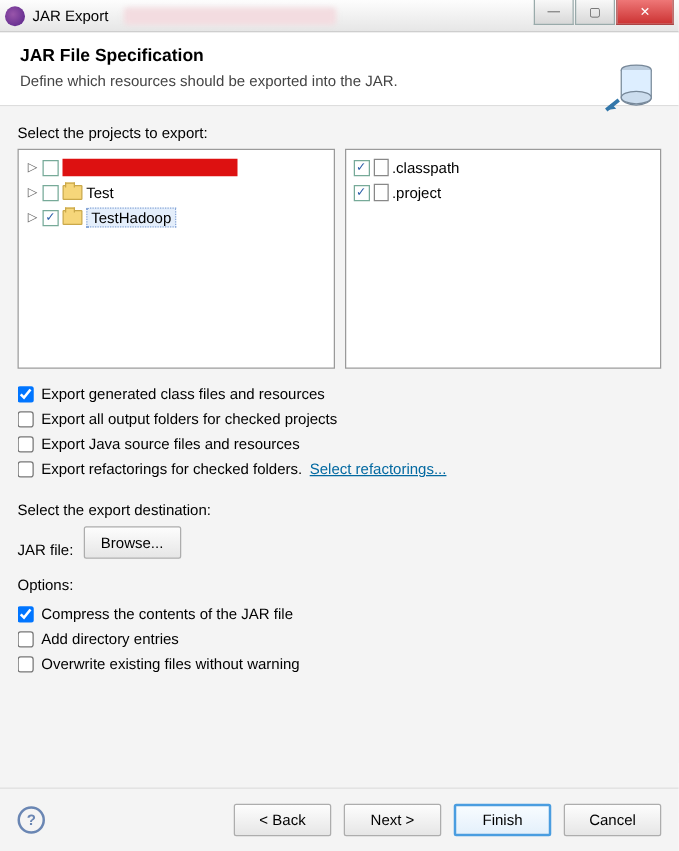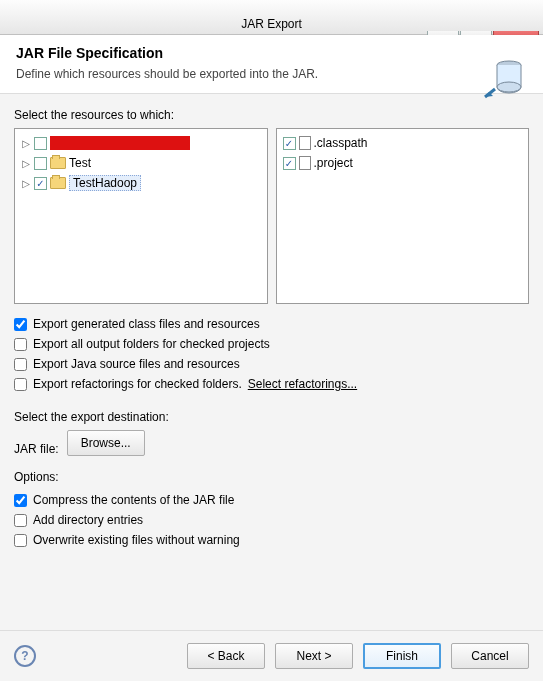--- a/index.html
+++ b/index.html
@@ -19,22 +19,21 @@
     background: #fff;
     display: flex;
     flex-direction: column;
   }
   .title-bar {
     height: 26px;
     background: linear-gradient(to bottom, #fdfdfd, #e6e6e6);
     border-bottom: 1px solid #c0c0c0;
     display: flex;
     align-items: center;
-    padding: 17px 4px;
-    flex-direction: column;
+    padding: 0 4px;
   }
   .title-bar .app-icon {
     width: 16px; height: 16px;
     background: radial-gradient(circle at 40% 40%, #95a, #528);
     border-radius: 50%;
     margin-right: 6px;
   }
   .title-text { flex: 0 0 auto; }
   .title-blur {
     margin-left: 12px;
@@ -150,21 +149,21 @@
     background:#fff;border:1px solid #888;
     position:relative;
     display:inline-block;
   }
   .check-list { margin: 4px 0 16px 0; }
   .check-row {
     display:flex;align-items:center;gap:6px;
     height:20px;
   }
   .check-row input[type=checkbox]{ margin:0; }
-  .link { color:#000000; text-decoration: underline; cursor:pointer; }
+  .link { color:#0369a1; text-decoration: underline; cursor:pointer; }
   .dest-row {
     display:flex;align-items:flex-end;gap:8px;
     margin: 6px 0 14px 0;
   }
   .combo {
     flex:1;
     display:flex;
     border:1px solid #adadad;
     background:#fff;
     height:24px;
@@ -226,21 +225,21 @@
       <ellipse cx="26" cy="12" rx="12" ry="4" fill="#bcd" stroke="#789"></ellipse>
       <path d="M14 12 v22 a12 6 0 0 0 24 0 v-22" fill="#def" stroke="#789"></path>
       <ellipse cx="26" cy="34" rx="12" ry="5" fill="#cde" stroke="#789"></ellipse>
       <path d="M2 44 L12 36" stroke="#37a" stroke-width="3" fill="none"></path>
       <path d="M2 44 L6 39 L10 43 Z" fill="#37a"></path>
     </svg>
   </div>
 
   <div class="body">
 
-    <div class="section-label">Select the resources to which:</div>
+    <div class="section-label">Select the projects to export:</div>
     <div class="dual-tree">
       <div class="tree-box">
         <div class="tree-row">
           <span class="chevron">▷</span>
           <span class="chk gray"></span>
           <span class="redacted" style="width:140px"></span>
         </div>
         <div class="tree-row">
           <span class="chevron">▷</span>
           <span class="chk gray"></span>

